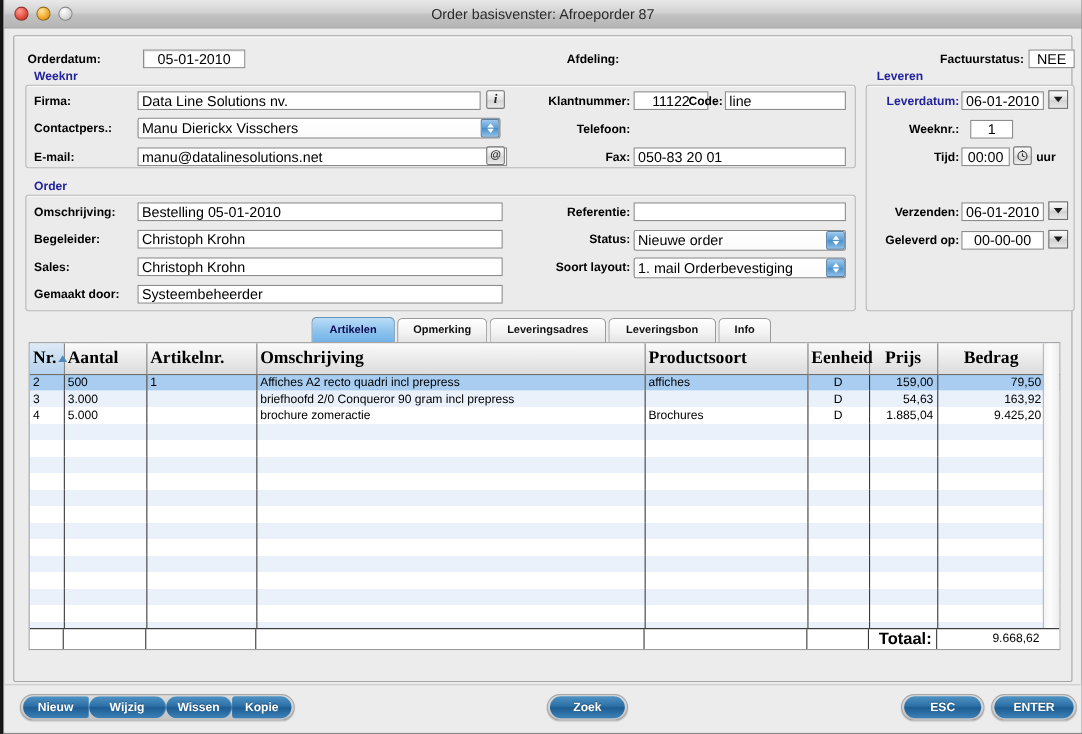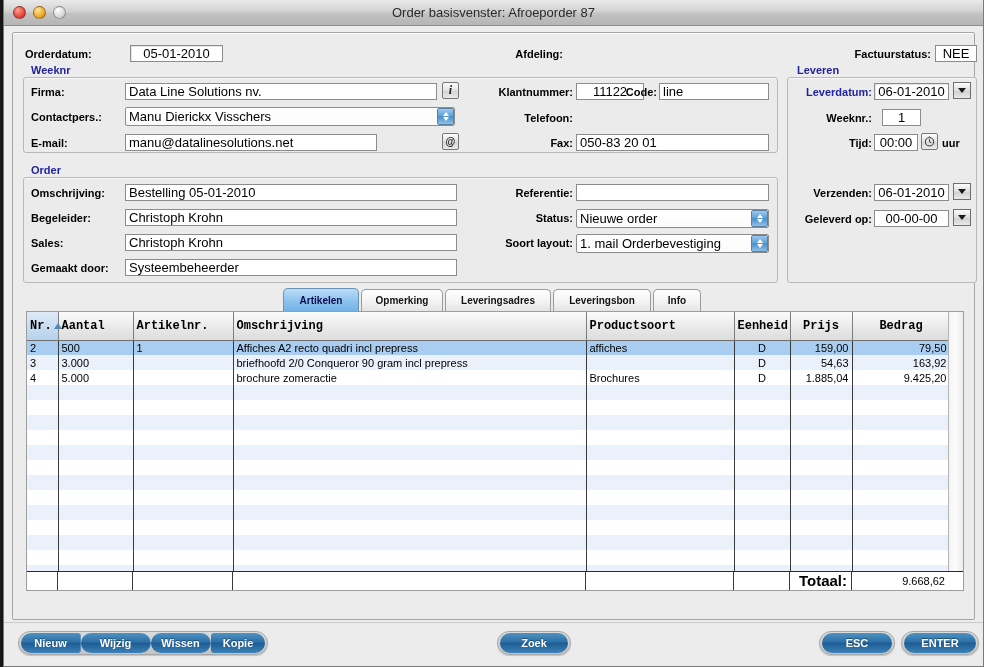--- a/index.html
+++ b/index.html
@@ -139,26 +139,26 @@
   
   .tablewrap {
     position:absolute;
     background:#fff;
     border:1px solid #9d9d9d;
     box-shadow:inset 1px 1px 2px rgba(0,0,0,.12);
     overflow:hidden;
   }
   table.grid { border-collapse:collapse; width:100%; table-layout:fixed; }
   table.grid th {
-    height:28px; font-size:12px; font-weight:bold; color:#000;
+    height:28px; font-size:16px; font-weight:bold; color:#000;
     background:linear-gradient(to bottom,#fbfbfb,#e9e9e9 55%,#dcdcdc);
     border-right:1px solid #7f7f7f;
     border-bottom:1px solid #6f6f6f;
     padding:0 3px; text-align:left; white-space:nowrap;
-    font-family:Liberation Mono, monospace;
+    font-family:Liberation Serif, serif;
   }
   table.grid th.num { text-align:center; }
   table.grid th.sorted { background:linear-gradient(to bottom,#dfeaf6,#c6dcf1 55%,#b6d2ec); }
   table.grid td {
     height:15px; font-size:11px; padding:0 3px;
     border-right:1px solid #3a3a3a;
     white-space:nowrap; overflow:hidden;
     font-family:"Liberation Sans", sans-serif;
     color:#000;
   }
@@ -261,21 +261,21 @@
         <div class="lbl" style="position:absolute;left:18px;top:78px;">Contactpers.:</div>
         <div class="combo" style="position:absolute;left:112px;top:74px;width:330px;">
           <div class="fld">Manu Dierickx Visschers</div>
           <div class="arrows">
               <span class="up"></span>
               <span class="dn"></span>
             </div>
         </div>
 
         <div class="lbl" style="position:absolute;left:18px;top:104px;">E-mail:</div>
-        <div class="fld" style="position:absolute;left:112px;top:101px;width:252px;">manu@datalinesolutions.net</div>
+        <div class="fld" style="position:absolute;left:112px;top:101px;width:336px;">manu@datalinesolutions.net</div>
         <div class="sqbtn" style="position:absolute;left:429px;top:100px;">@</div>
 
         <div class="lbl right" style="position:absolute;left:440px;top:53px;width:120px;">Klantnummer:</div>
         <div class="fld center" style="position:absolute;left:563px;top:50px;width:68px;">11122</div>
         <div class="lbl right" style="position:absolute;left:600px;top:53px;width:44px;">Code:</div>
         <div class="fld" style="position:absolute;left:646px;top:50px;width:110px;">line</div>
 
         <div class="lbl right" style="position:absolute;left:440px;top:79px;width:120px;">Telefoon:</div>
 
         <div class="lbl right" style="position:absolute;left:440px;top:104px;width:120px;">Fax:</div>

